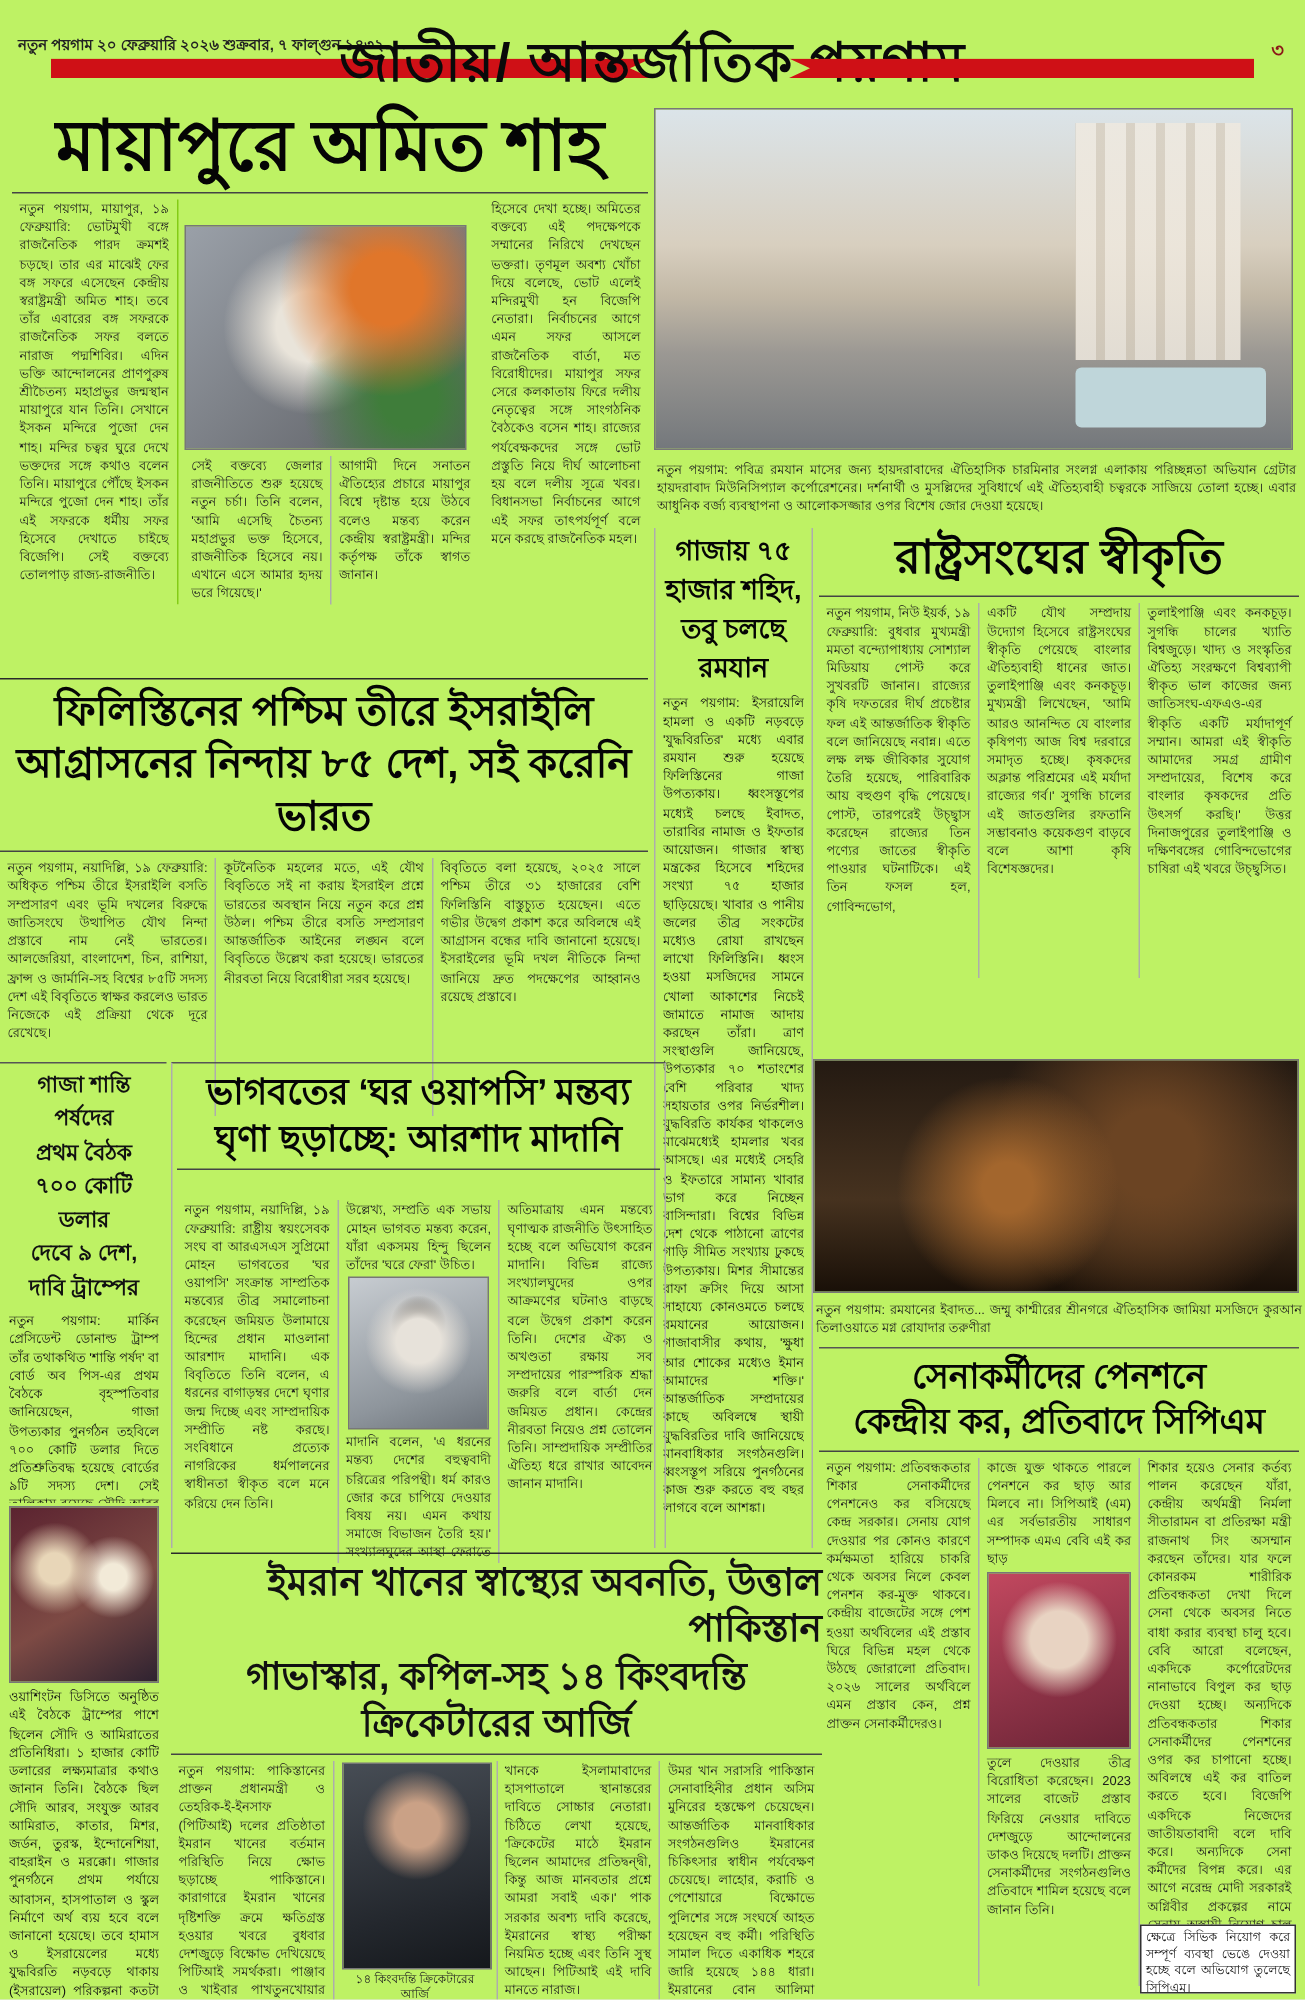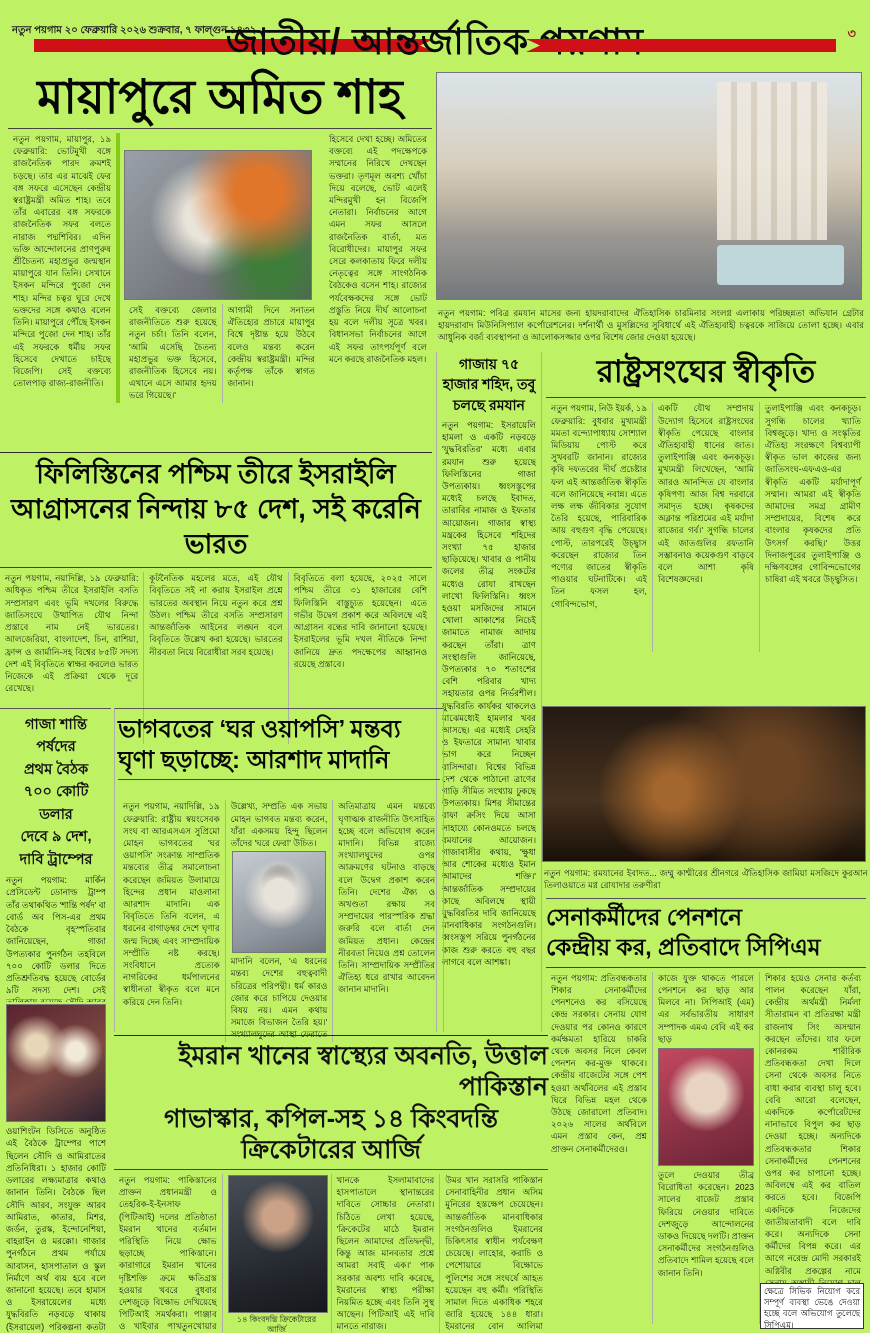--- a/index.html
+++ b/index.html
@@ -13,32 +13,32 @@
   .ribbon{position:absolute;height:13px;background:#cf1016;}
   .ribbon-left{top:39px;left:34px;width:400px;
      clip-path:polygon(0 0,100% 0,calc(100% - 14px) 50%,100% 100%,0 100%);}
   .ribbon-right{top:39px;right:34px;width:310px;
      clip-path:polygon(0 0,100% 0,100% 100%,0 100%,14px 50%);}
   
   .rule-top{border-top:1.5px solid #2a2a2a;}
   .h-xl{font-size:47px;font-weight:900;text-align:center;line-height:1.15;color:#050505;}
   .h-red{font-size:27px;font-weight:900;text-align:center;color:#e01016;line-height:1.2;}
   .h-lg{font-size:27px;font-weight:900;text-align:center;line-height:1.3;color:#050505;}
-  .h-md{font-size:23px;font-weight:900;text-align:left;line-height:1.3;color:#050505;}
-  .h-sm{font-size:14px;font-weight:900;text-align:center;line-height:1.45;color:#050505;}
+  .h-md{font-size:23px;font-weight:900;text-align:center;line-height:1.3;color:#050505;}
+  .h-sm{font-size:18px;font-weight:900;text-align:center;line-height:1.45;color:#050505;}
   .body-cols{display:flex;overflow:hidden;}
   .bcol{flex:1;padding:0 5px;font-size:8.6px;line-height:1.42;text-align:justify;
         overflow:hidden;color:#1c1c1c;}
   .bcol + .bcol{border-left:1px solid #adadad;}
   .caption{font-size:8.6px;line-height:1.4;text-align:justify;color:#1c1c1c;padding:3px 2px;}
   .photo{border:1px solid #777;box-sizing:border-box;}
   
   #story-amitshah{position:absolute;left:8px;top:70px;width:424px;height:382px;}
   #amitshah-body{height:270px;margin-top:4px;border-top:1px solid #444;padding-top:4px;}
-  #amitshah-mid{width:196px;flex:none;padding:17px 4px;border-left:4px solid #84cc16;}
+  #amitshah-mid{width:196px;flex:none;padding:17px 4px;border-left:1px solid #84cc16;}
   #photo-amitshah{width:188px;height:150px;
      background:radial-gradient(circle at 72% 28%,#e0762a 0 14%,transparent 42%),
                 radial-gradient(circle at 80% 78%,#3f7d3a 0 10%,transparent 38%),
                 radial-gradient(circle at 45% 45%,#e9e4da 0 18%,transparent 45%),
                 linear-gradient(135deg,#9aa0a8,#6d7076 70%,#565a60);}
   #amitshah-subcols{height:108px;margin-top:4px;}
   #story-amitshah .bcol{font-size:8.6px;}
   #photo-charminar{position:absolute;left:436px;top:72px;width:426px;height:228px;
      background:linear-gradient(180deg,#dbe4e9 0%,#d8cfbf 40%,#c2b8a6 55%,#9b9893 72%,#74787c 100%);}
   #charminar-min{position:absolute;right:8%;top:4%;width:26%;height:70%;

